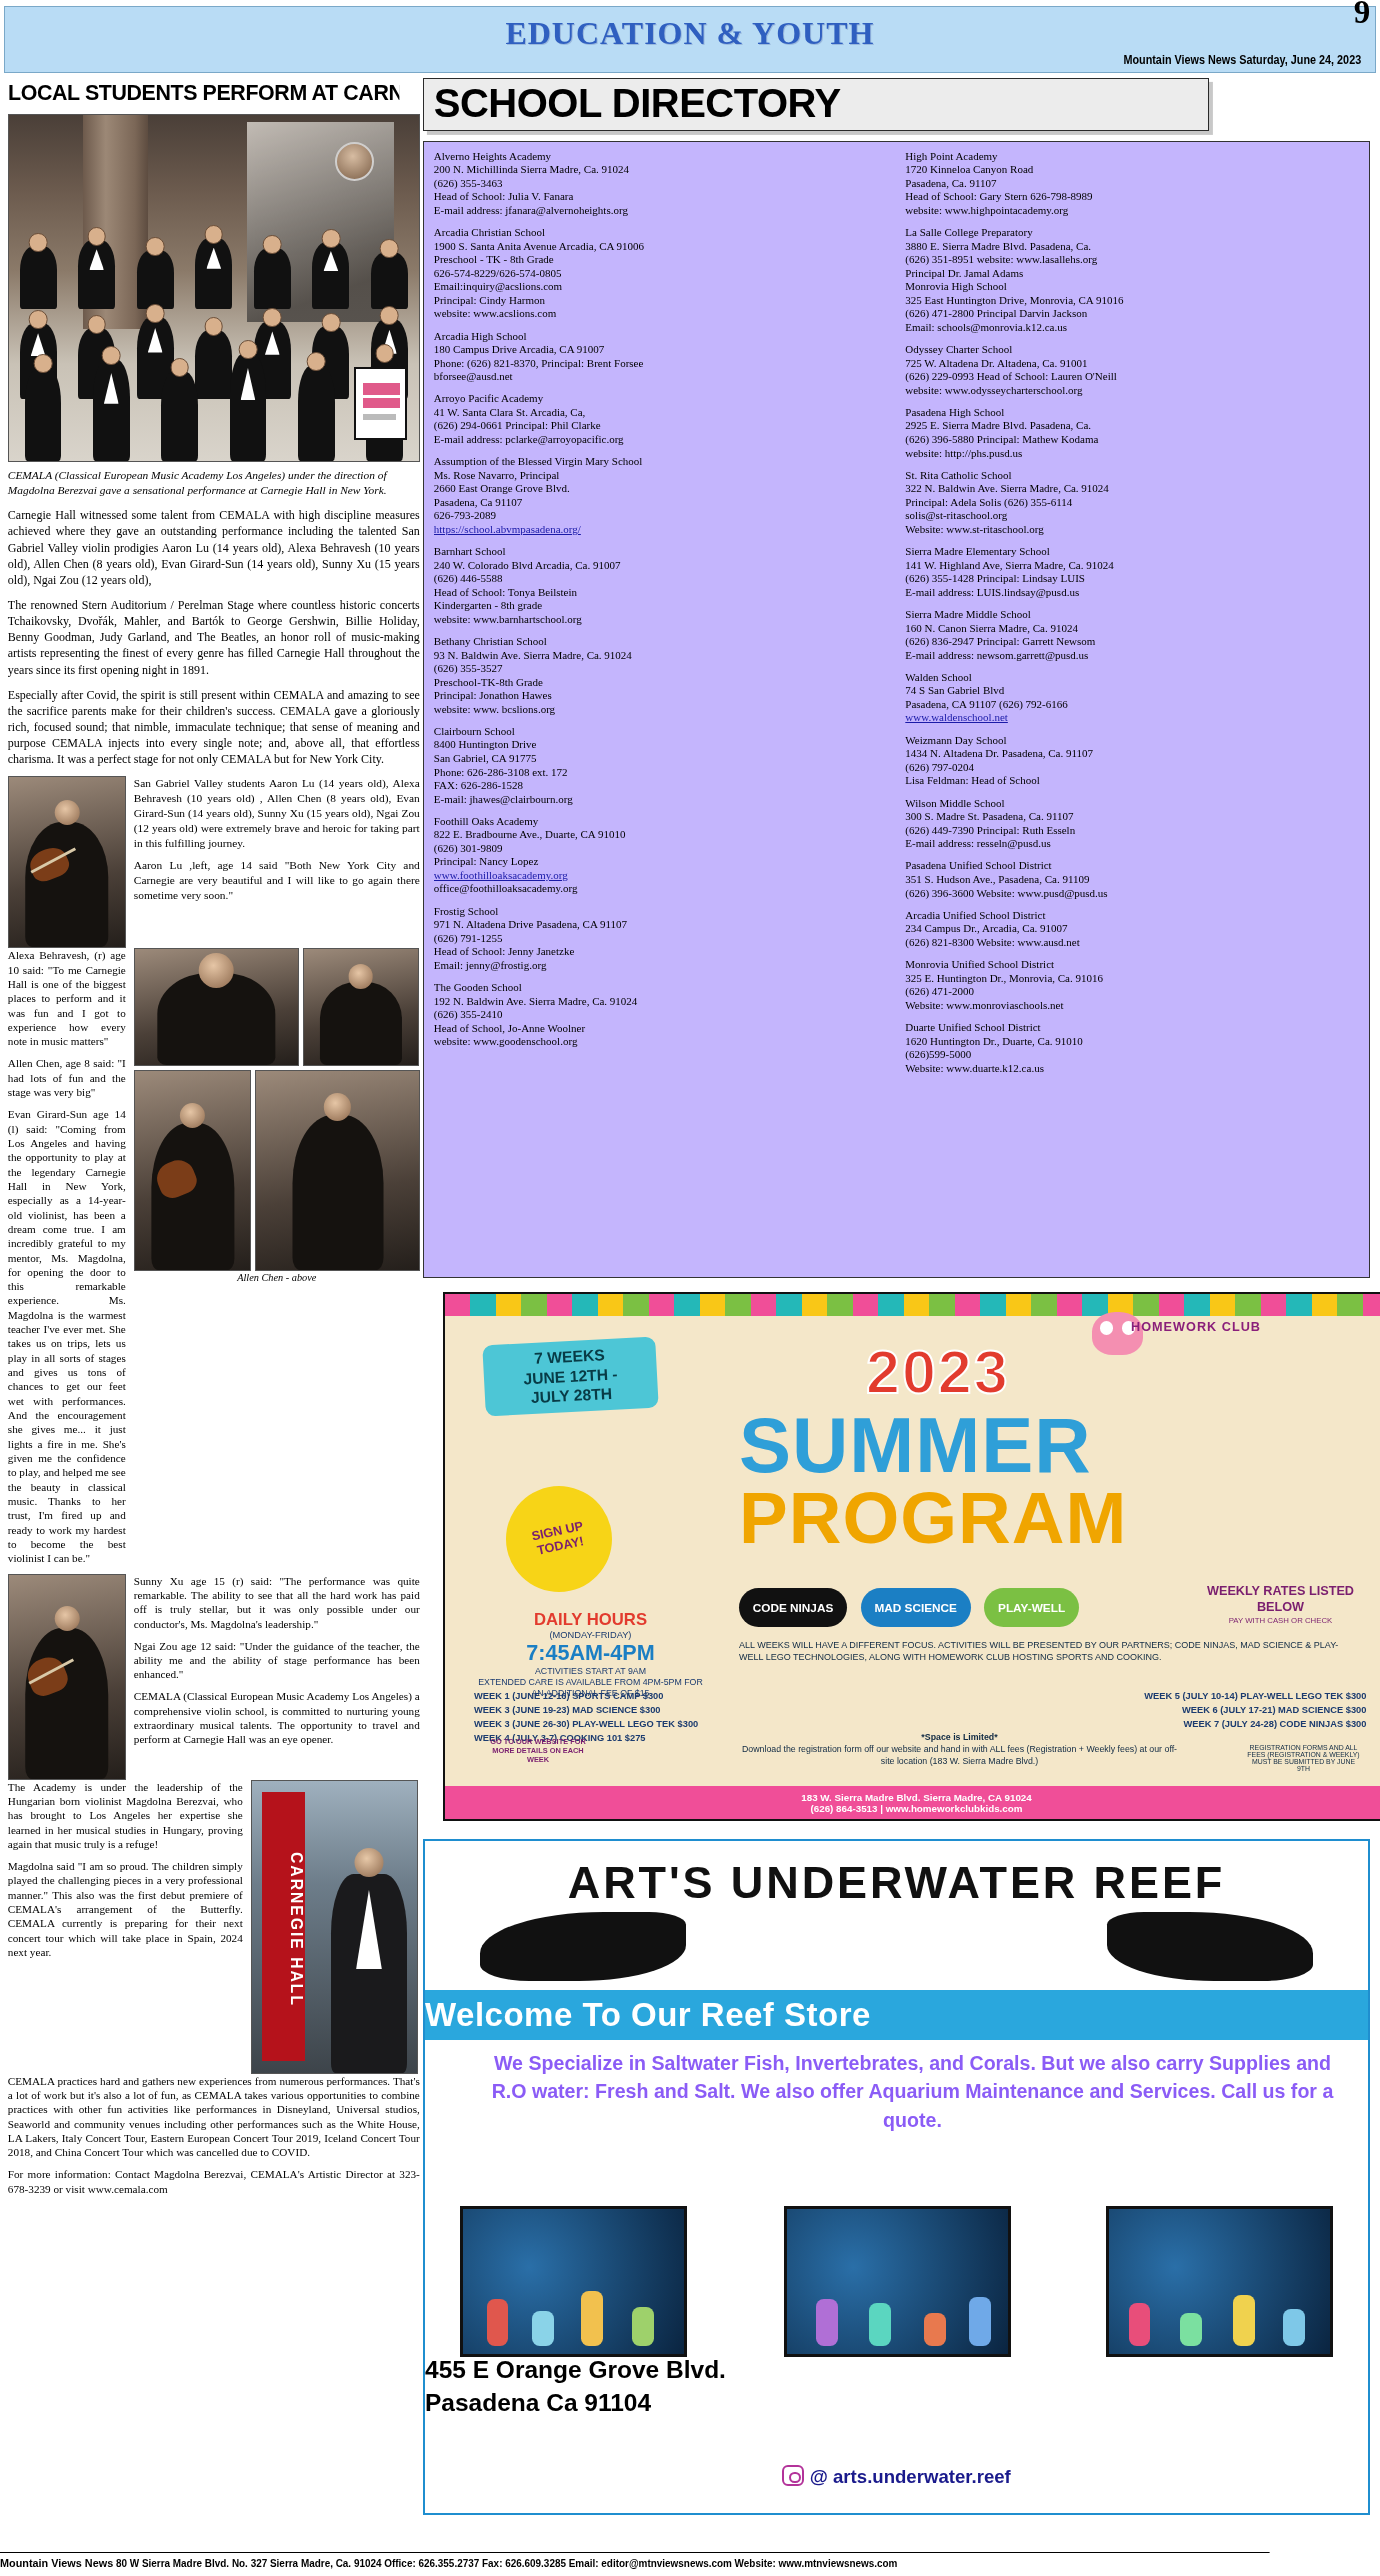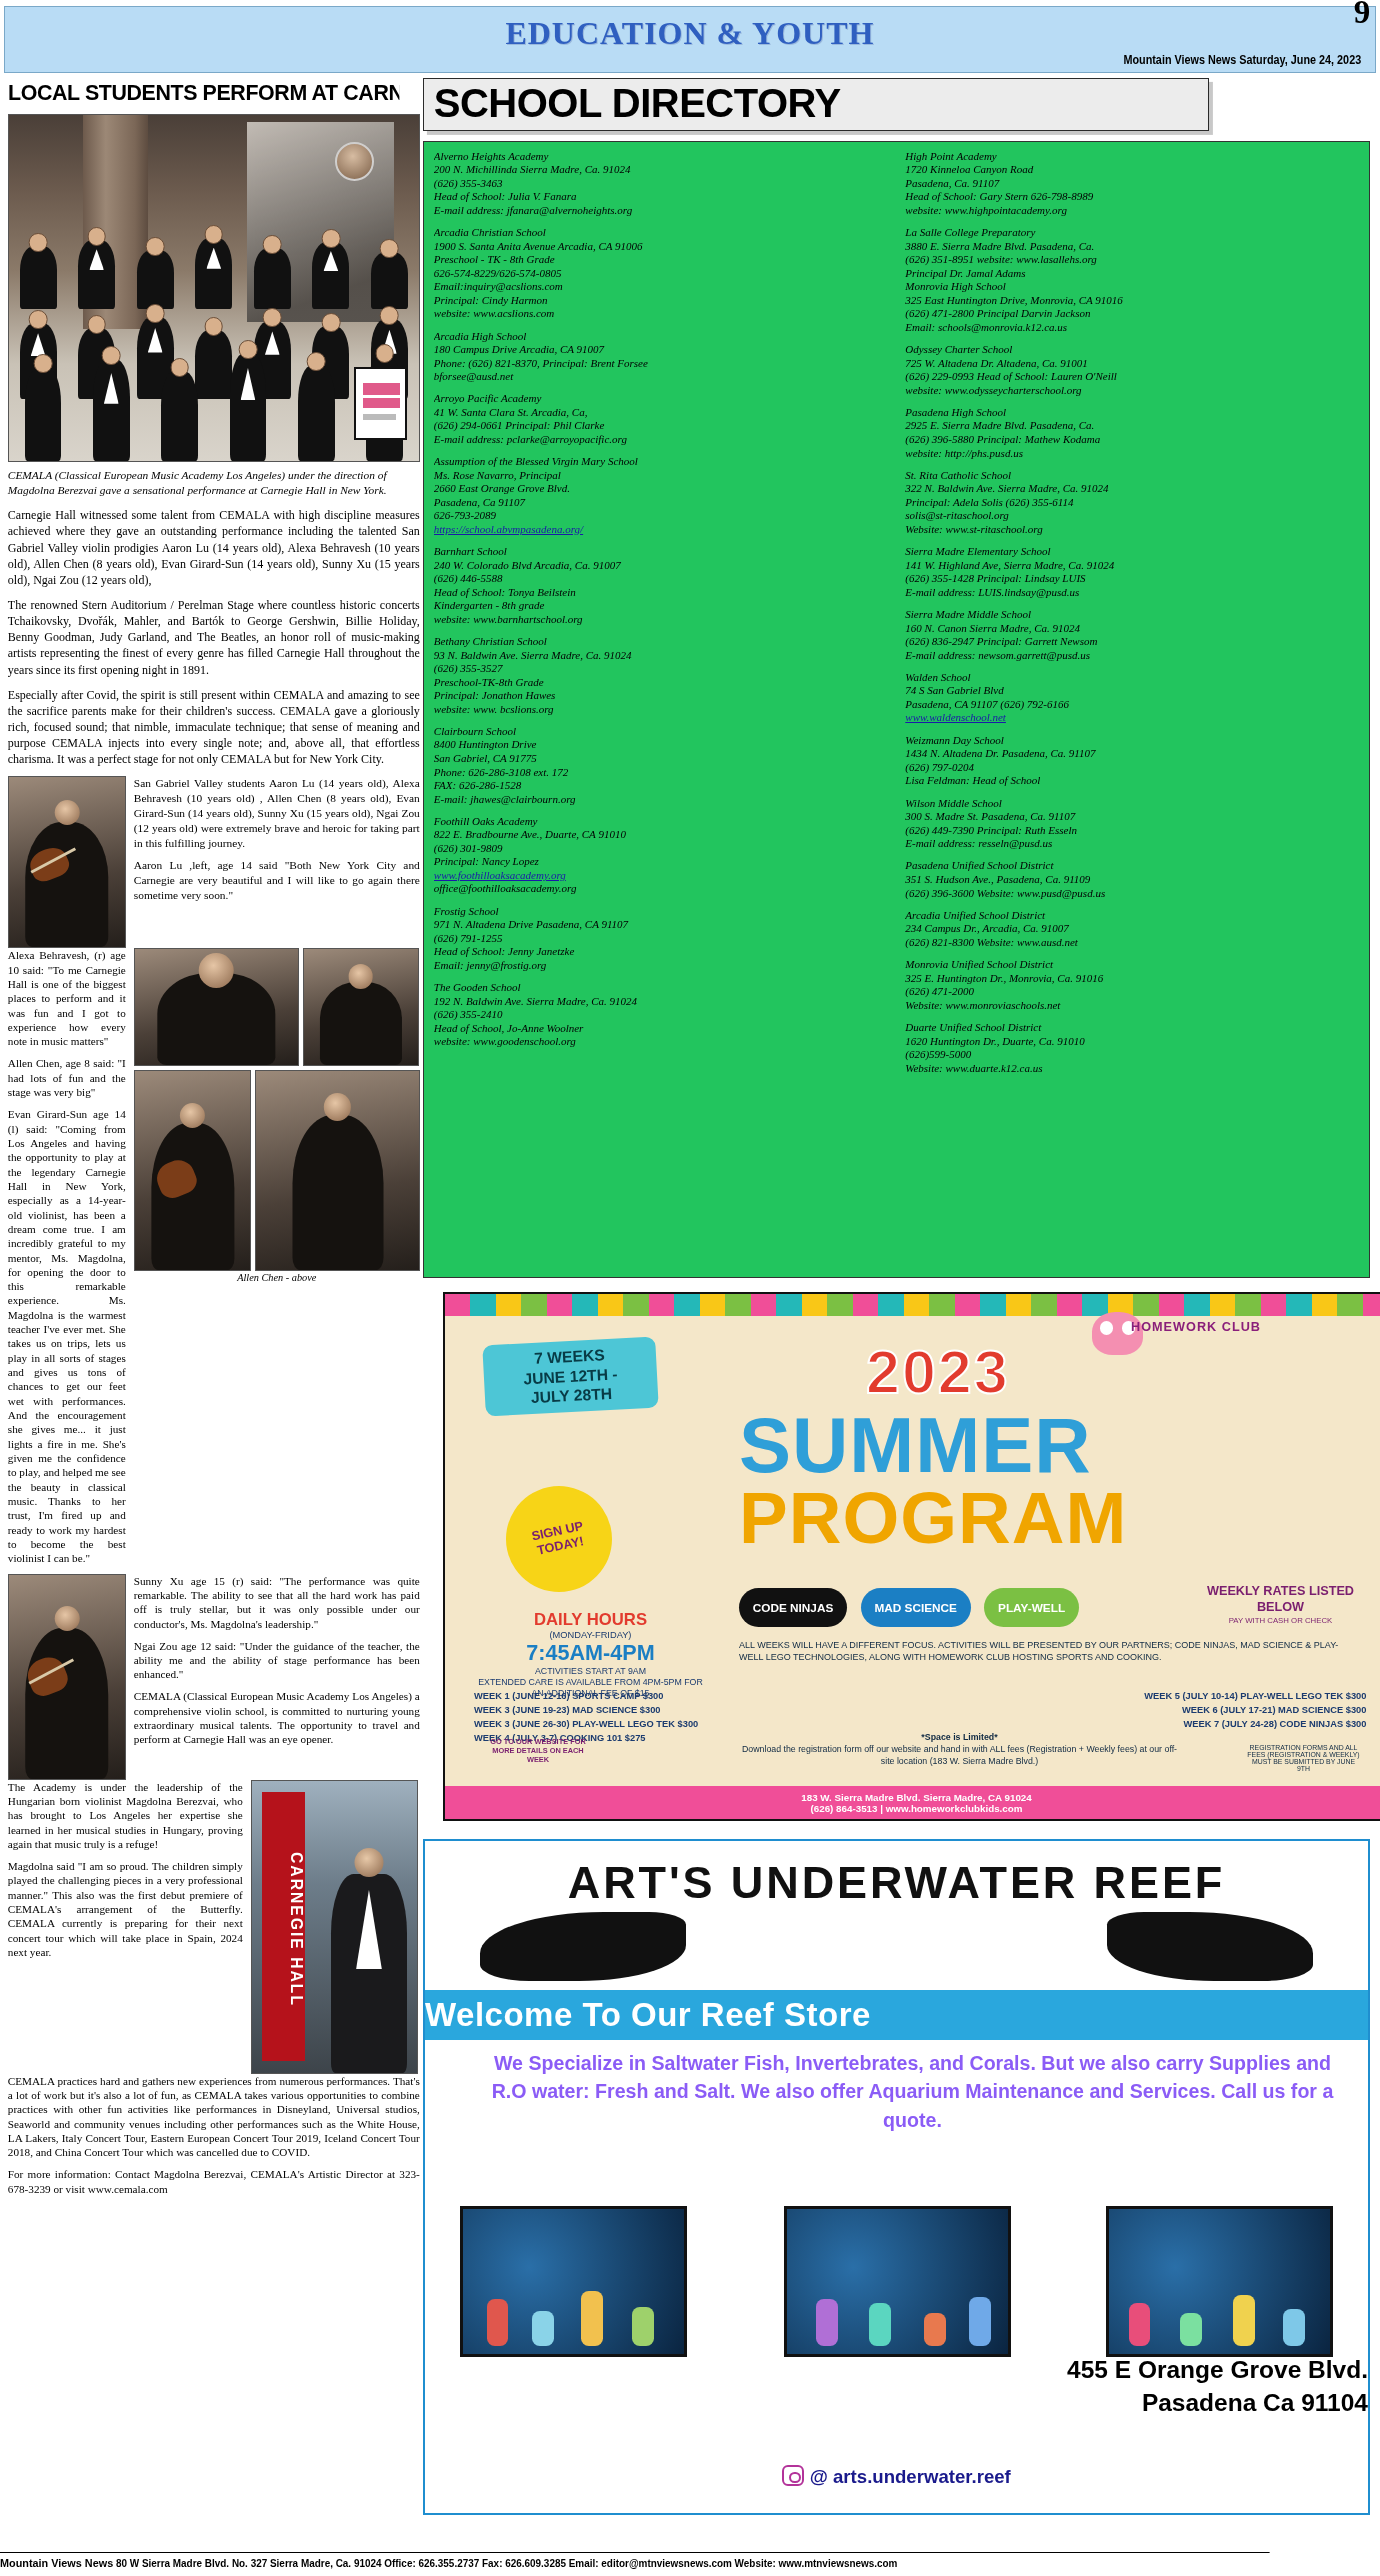--- a/index.html
+++ b/index.html
@@ -153,22 +153,22 @@
     background:#ececec; border:1px solid #2a2a2a;
     box-shadow:3.9px 3.9px 0 #c8c8c8;
   }
   .dir-title {
     position:absolute; left:9.8px; top:2px;
     font-family:"Liberation Sans", sans-serif;
     font-weight:700; font-size:40px; letter-spacing:-0.5px;
   }
   .dir-box {
     position:absolute; left:423px; top:141px; width:947px; height:1137px;
-    background:#22c55e; border:1px solid #333;
-    display:flex; gap:17.6px; padding:7.8px 9.8px 7.8px 9.8px;font-style:italic;
+    background:#c4b5fd; border:1px solid #333;
+    display:flex; gap:17.6px; padding:7.8px 9.8px 7.8px 9.8px;
   }
   .dir-col { width:50%; }
   .dir-entry { margin-bottom:8.8px; }
   .dir-line { font-size:11px; line-height:1.23; white-space:nowrap;
               overflow:hidden; text-overflow:clip; }
   .dir-line.link { color:#1a1aa8; text-decoration:underline; }
 
   
   .ad-summer {
     position:absolute; left:423px; top:1292px; width:947px; height:529px;
@@ -280,21 +280,21 @@
   }
   .reef-copy {
     position:absolute; left:16px; top:208px; width:100%; text-align:center;
     font-family:"Liberation Sans", sans-serif; font-weight:700; font-size:19.6px;
     line-height:1.45; color:#8b5cf6; padding:0 39px;
   }
   .tank { position:absolute; top:365px; width:227px; height:151px;
     border:3.9px solid #111; background:radial-gradient(circle at 30% 40%,#2a6fa8,#0a2440); }
   .tank .coral { position:absolute; bottom:7.8px; width:21.6px; height:47px; border-radius:7.8px; }
   .reef-addr {
-    position:absolute; left:0; bottom:94px; width:100%; text-align:right;
+    position:absolute; left:0; bottom:94px; width:100%; text-align:left;
     font-family:"Liberation Sans", sans-serif; font-weight:700; font-size:24.5px; line-height:1.35;
   }
   .reef-ig {
     position:absolute; left:0; bottom:25.5px; width:100%; text-align:center;
     font-family:"Liberation Sans", sans-serif; font-weight:700; font-size:18.6px;
     color:#1a1a8c;
   }
   .ig-glyph { display:inline-block; width:21.6px;height:21.6px;border:2.9px solid #b3339a;
     border-radius:5.9px; position:relative; vertical-align:-3.9px; margin-right:5.9px;}
   .ig-glyph::after{content:"";position:absolute;left:4.9px;top:4.9px;width:7.8px;height:7.8px;

